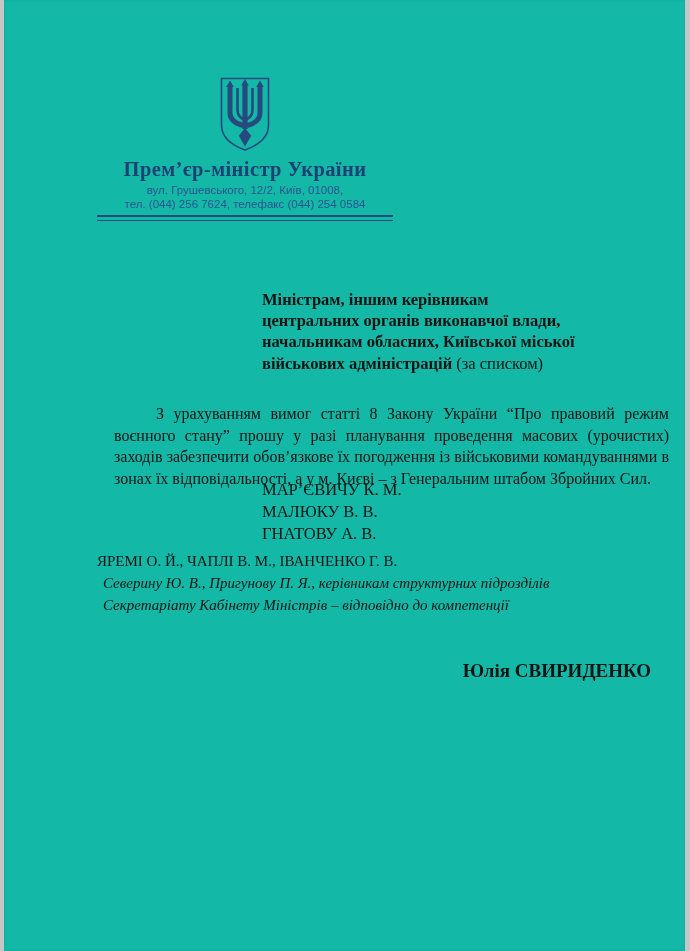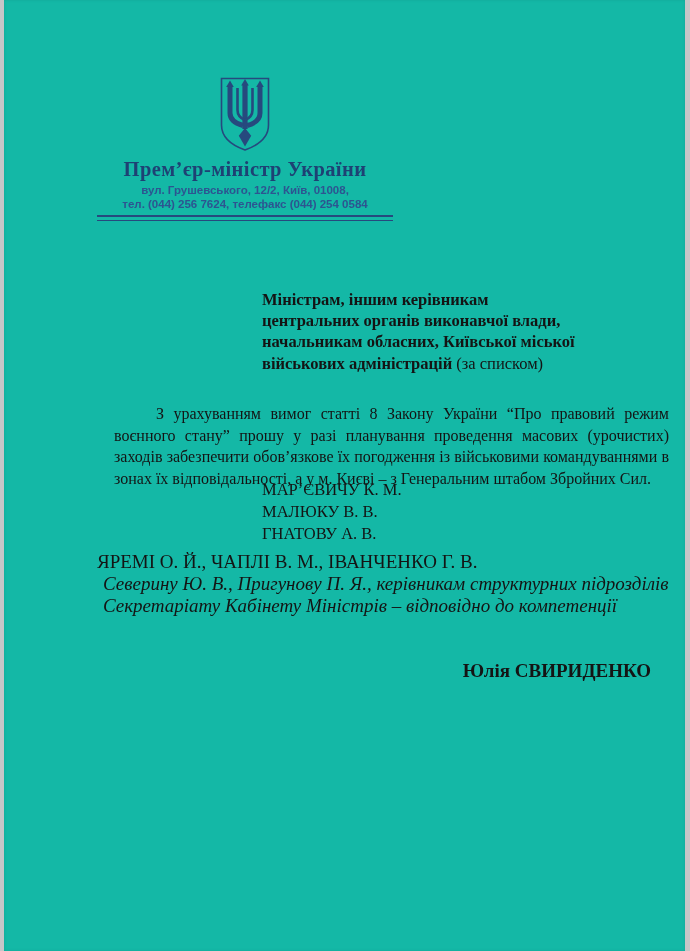--- a/index.html
+++ b/index.html
@@ -33,21 +33,20 @@
     font-size: 20.5px;
     font-weight: bold;
     letter-spacing: 0.4px;
     color: #1e4174;
   }
   .lh-address {
     font-family: "Liberation Sans", sans-serif;
     font-size: 11.5px;
     line-height: 13.5px;
     color: #2d5491;
-    font-weight: bold;
   }
   .double-rule {
     margin-top: 4px;
     height: 6px;
     border-top: 2.5px solid #26497e;
     border-bottom: 1.5px solid #26497e;
   }
   
   .addressee {
     position: absolute;
@@ -75,21 +74,21 @@
     left: 258px; top: 479px;
     font-size: 16.5px;
     line-height: 21.8px;
     font-weight: normal;
     white-space: nowrap;
   }
   
   .secondary-recipients {
     position: absolute;
     left: 93px; top: 551px;
-    font-size: 19px;
+    font-size: 15px;
     line-height: 21.8px;
     white-space: nowrap;
   }
   .secondary-recipients .it { font-style: italic; margin-left: 6px; }
   
   .signature {
     position: absolute;
     right: 34px; top: 660px;
     font-size: 19px;
     font-weight: bold;

